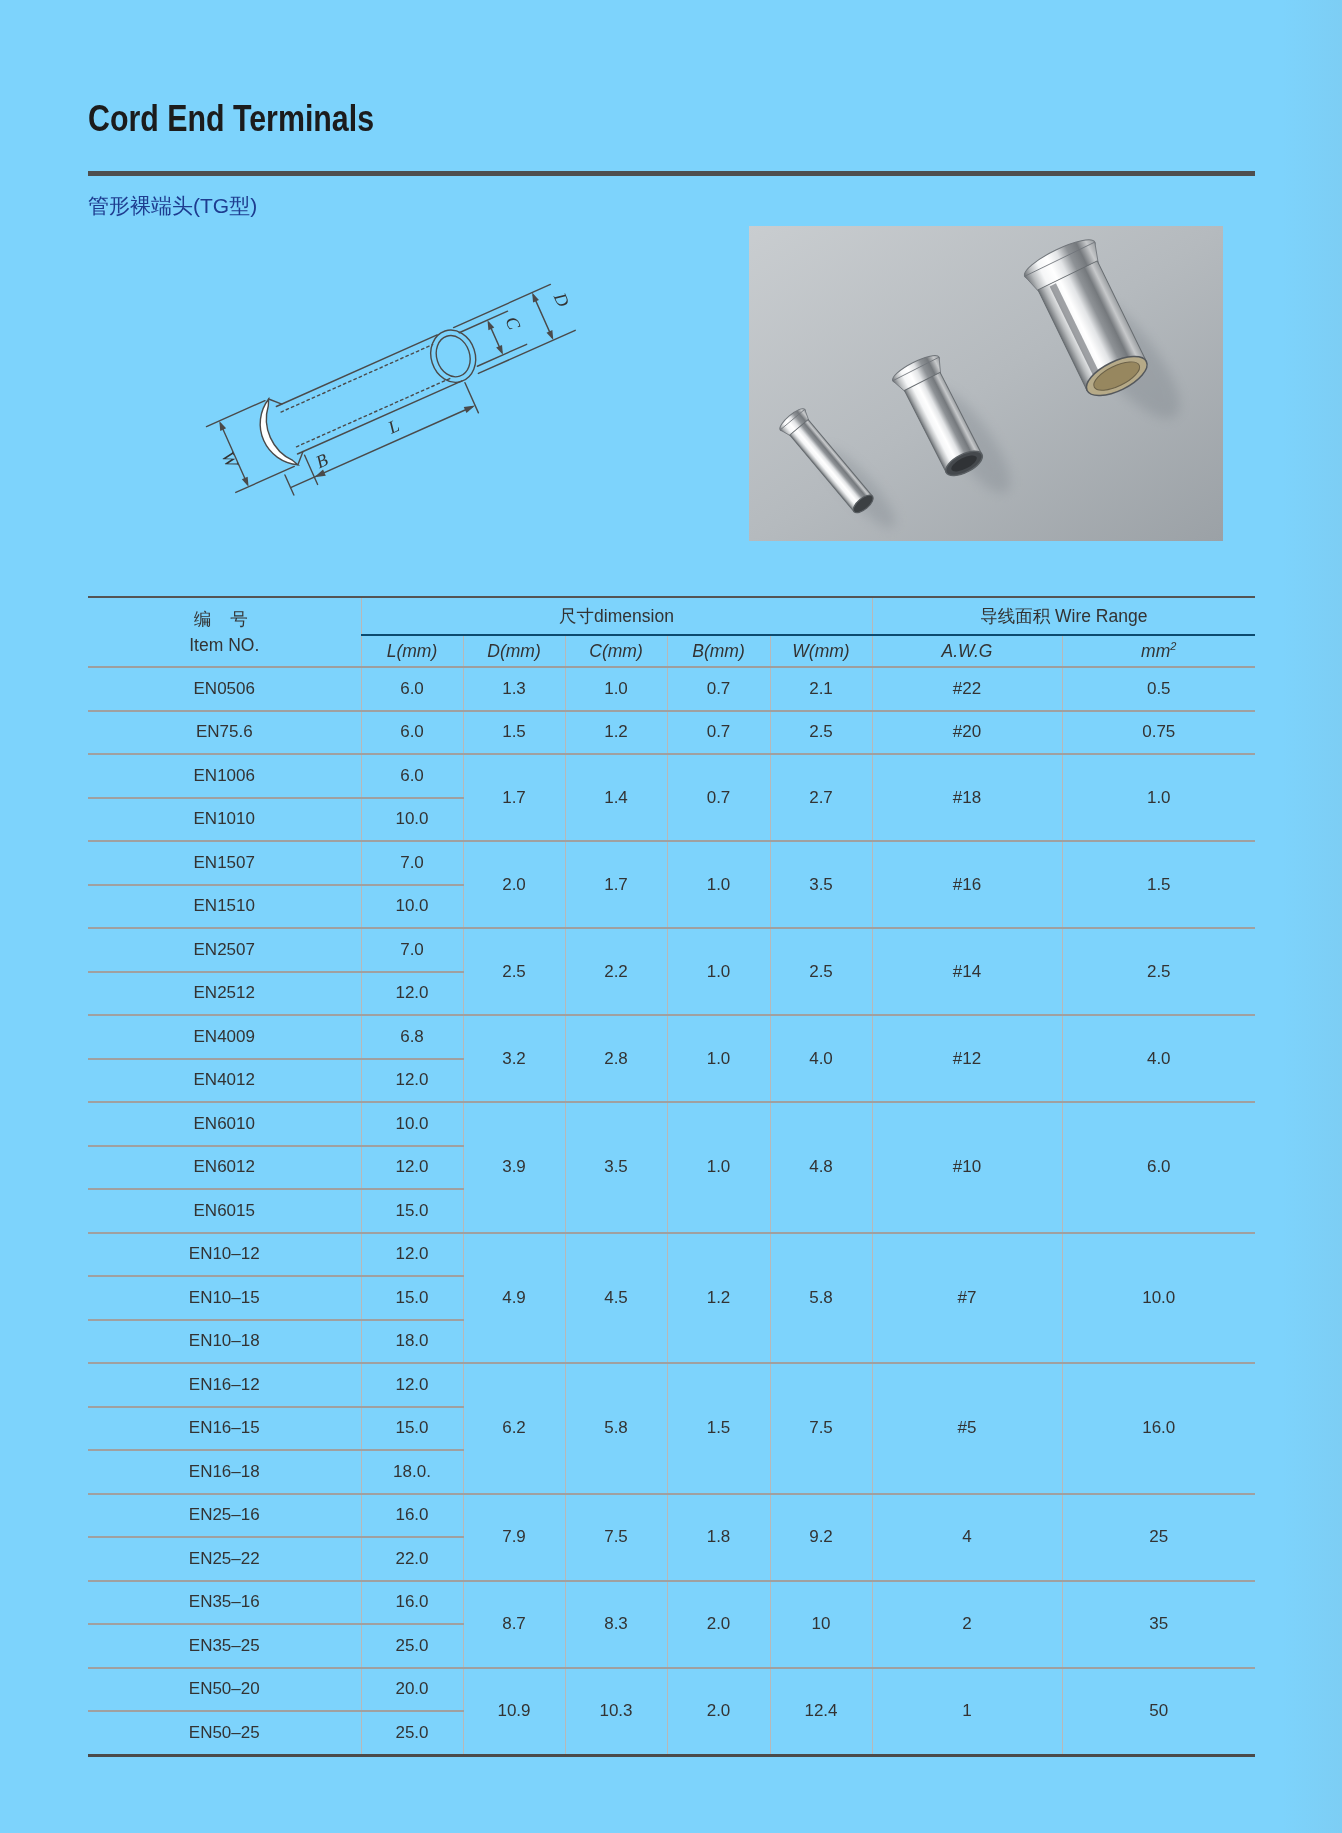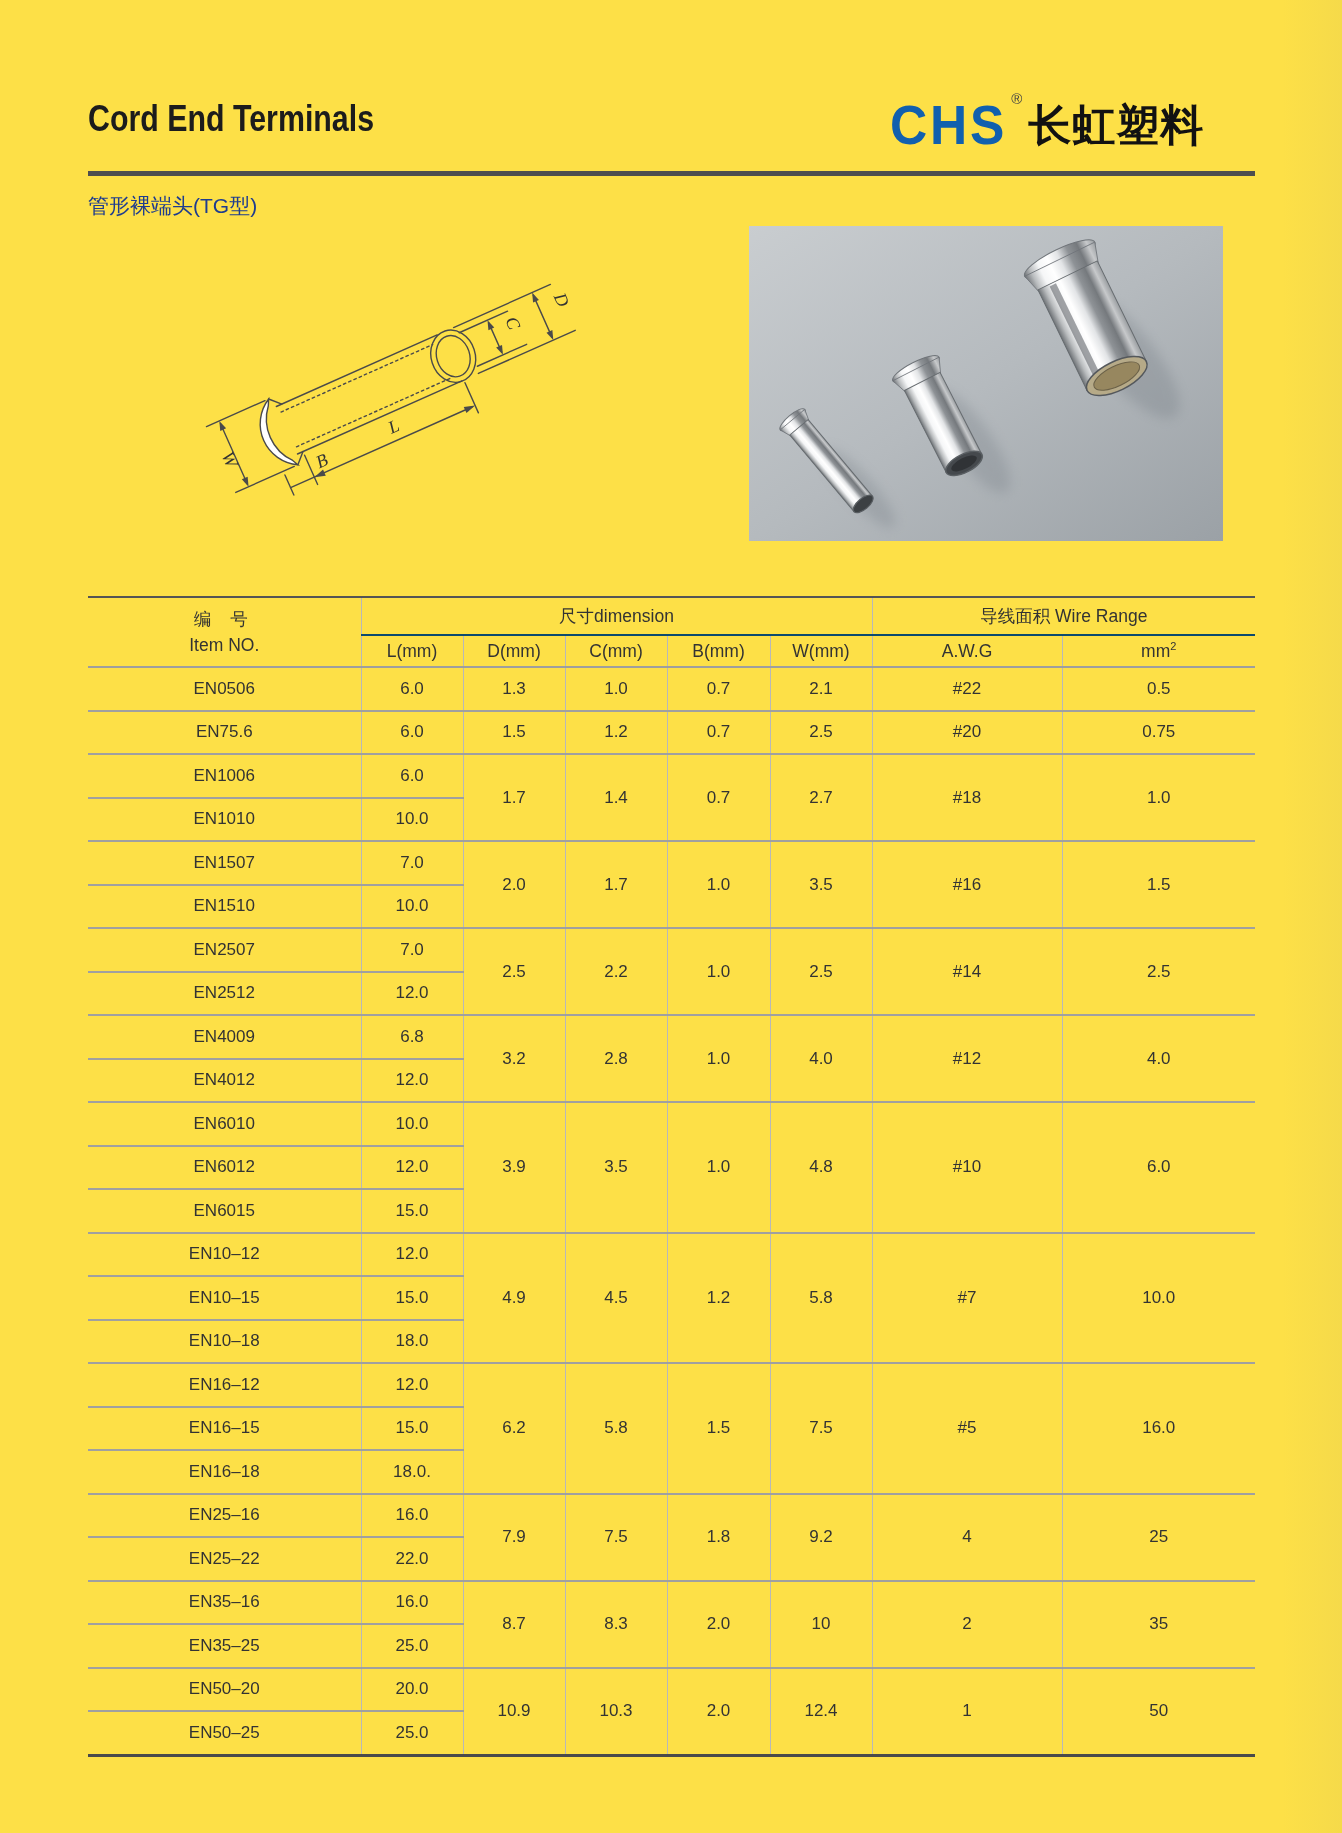--- a/index.html
+++ b/index.html
@@ -1,16 +1,16 @@
 <!DOCTYPE html>
 <html><head>
 <meta charset="utf-8">
 <style>
   html,body{margin:0;padding:0;background:#ffffff;}
-  .page{position:relative;width:1342px;height:1833px;background:#fde047;overflow:hidden;
+  .page{position:relative;width:1342px;height:1833px;background:#7dd3fc;overflow:hidden;
         font-family:"Liberation Sans", sans-serif;color:#333;}
   
   .doc-title{position:absolute;left:88px;top:98px;font-size:37px;font-weight:bold;color:#1c1c1c;
              transform:scaleX(.82);transform-origin:left center;letter-spacing:0px;white-space:nowrap;}
   .brand{position:absolute;left:890px;top:92px;white-space:nowrap;}
   .brand-logo{font-size:56px;font-weight:bold;color:#1160ae;letter-spacing:3px;
               display:inline-block;transform:scaleX(.92);transform-origin:left center;}
   .brand-reg{font-size:15px;color:#444;vertical-align:top;position:relative;top:-2px;left:-6px;}
   .brand-cn{font-size:43px;font-weight:bold;color:#121212;letter-spacing:1px;position:relative;top:-4px;}
   .header-rule{position:absolute;left:88px;top:171px;width:1167px;height:5px;background:#4e4e4e;}
@@ -28,33 +28,30 @@
               border-top:2.5px solid #545454;border-bottom:3px solid #4a4a4a;}
   .spec-table th{font-weight:normal;color:#333;font-size:17.5px;text-align:center;padding:0;}
   .spec-table td{color:#333;font-size:17px;text-align:center;padding:0;height:41.5px;
                  border-bottom:2px solid #a0a0a0;border-left:1px solid #b8b8b8;}
   .spec-table td.c-item{border-left:none;text-align:center;}
   .spec-table tr.h1 th{height:36px;margin-top:36px;}
   .spec-table tr.h2 th{height:30px;}
   .th-item{border-bottom:2px solid #9e9e9e;line-height:1.5;}
   .th-item .cn{letter-spacing:7px;white-space:pre;}
   .th-group{border-left:1px solid #b8b8b8;border-bottom:2px solid #0c4a6e;}
-  .th-col{border-left:1px solid #b8b8b8;border-bottom:2px solid #9e9e9e;}
+  .th-col{border-left:1px solid #b8b8b8;border-bottom:2px solid #9e9e9e;font-style:italic;}
   .th-mm sup{font-size:11px;}
   .spec-table td.no-bb{border-bottom:none;margin-left:37px;}
 </style>
 </head>
 <body>
 
 <div class="page">
 
   <div class="doc-title">Cord End Terminals</div>
-  <div class="brand">
-    <span class="brand-logo">CHS</span><span class="brand-reg">®</span><span class="brand-cn">长虹塑料</span>
-  </div>
   <div class="header-rule"></div>
 
   <div class="section-title">管形裸端头(TG型)</div>
 
   <svg class="diagram" width="440" height="285" viewBox="0 0 440 285">
     <g transform="translate(100,200) rotate(-24)" stroke="#4a4a4a" stroke-width="1.4" fill="none" stroke-linecap="round">
 
       <line x1="24" y1="-26" x2="200" y2="-26"></line>
       <line x1="24" y1="26" x2="204" y2="26"></line>
       <line x1="26" y1="-19" x2="192" y2="-19" stroke-dasharray="2.5,3.2"></line>

